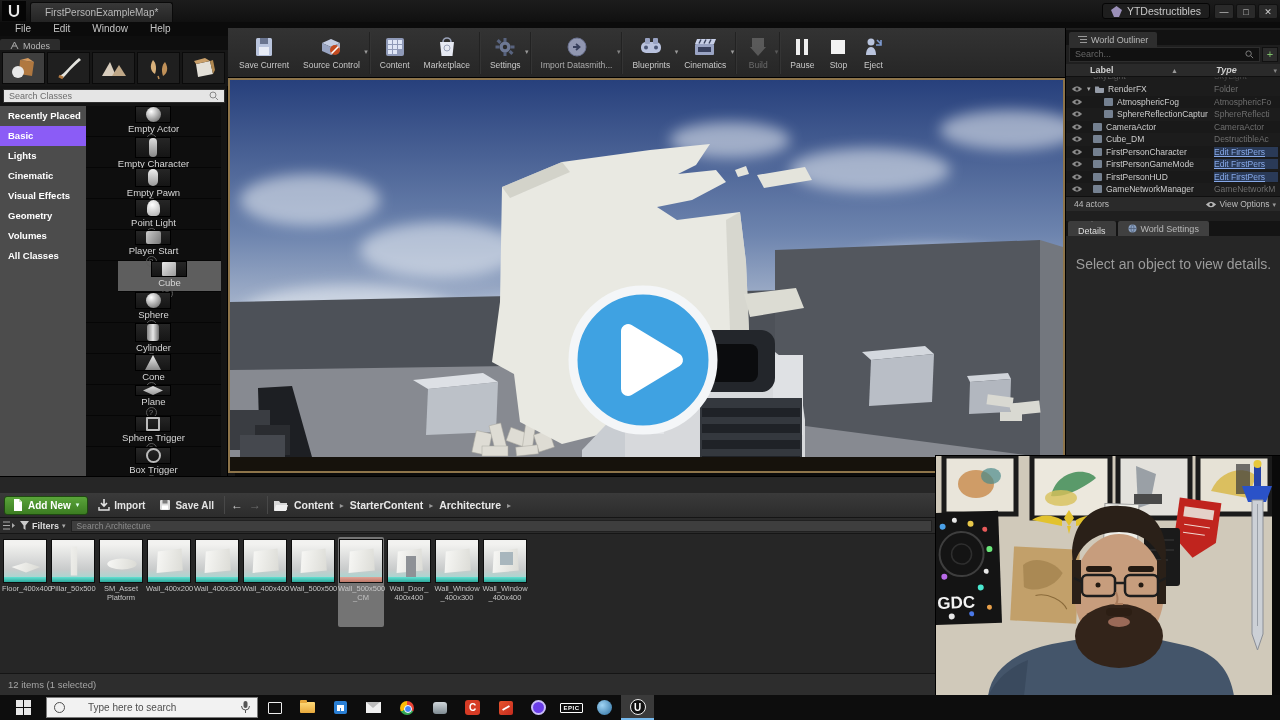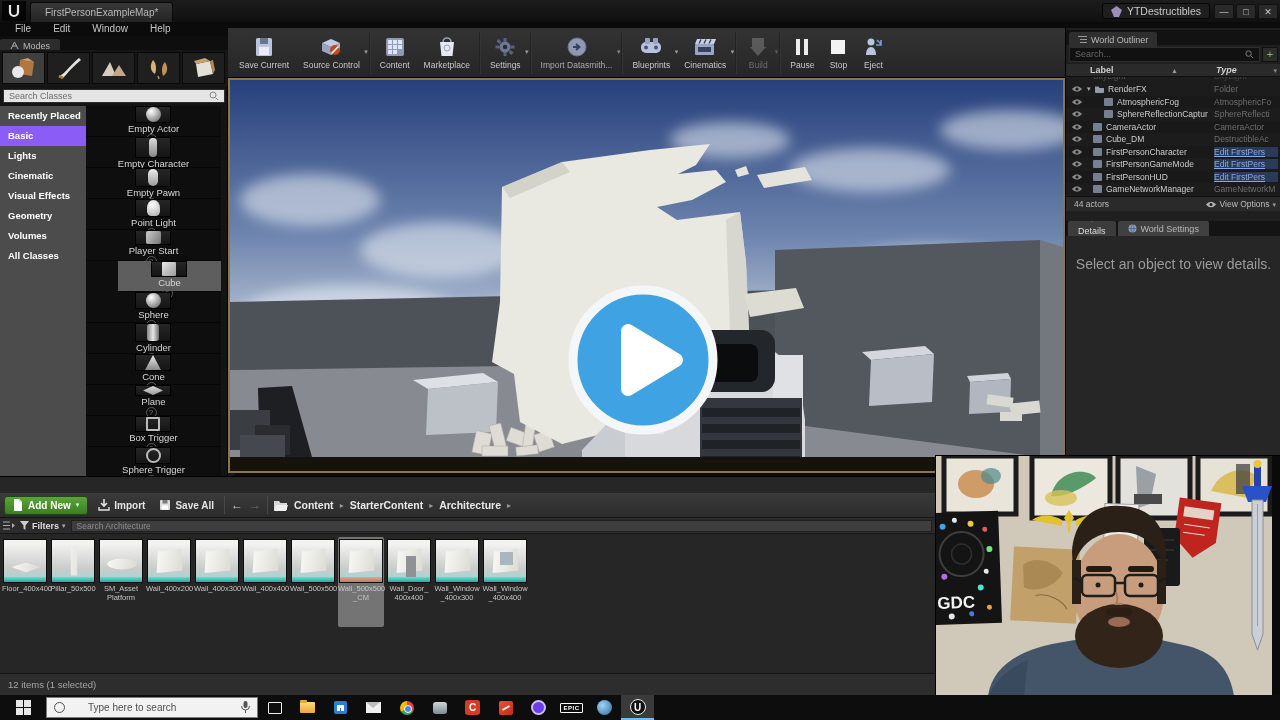--- a/index.html
+++ b/index.html
@@ -360,29 +360,29 @@
               <i></i>
             </span>
           <span class="a-lbl">Plane</span>
           <span class="a-q"></span>
         </div>
 
         <div class="actor-row">
           <span class="a-th">
               <i></i>
             </span>
-          <span class="a-lbl">Box Trigger</span>
+          <span class="a-lbl">Sphere Trigger</span>
           <span class="a-q"></span>
         </div>
 
         <div class="actor-row">
           <span class="a-th">
               <i></i>
             </span>
-          <span class="a-lbl">Sphere Trigger</span>
+          <span class="a-lbl">Box Trigger</span>
           <span class="a-q"></span>
         </div>
       </div>
       <div class="actor-scroll" style="position:relative;">
           <i></i>
         </div>
     </div>
   </div>
 
   <div class="abs toolbar">

